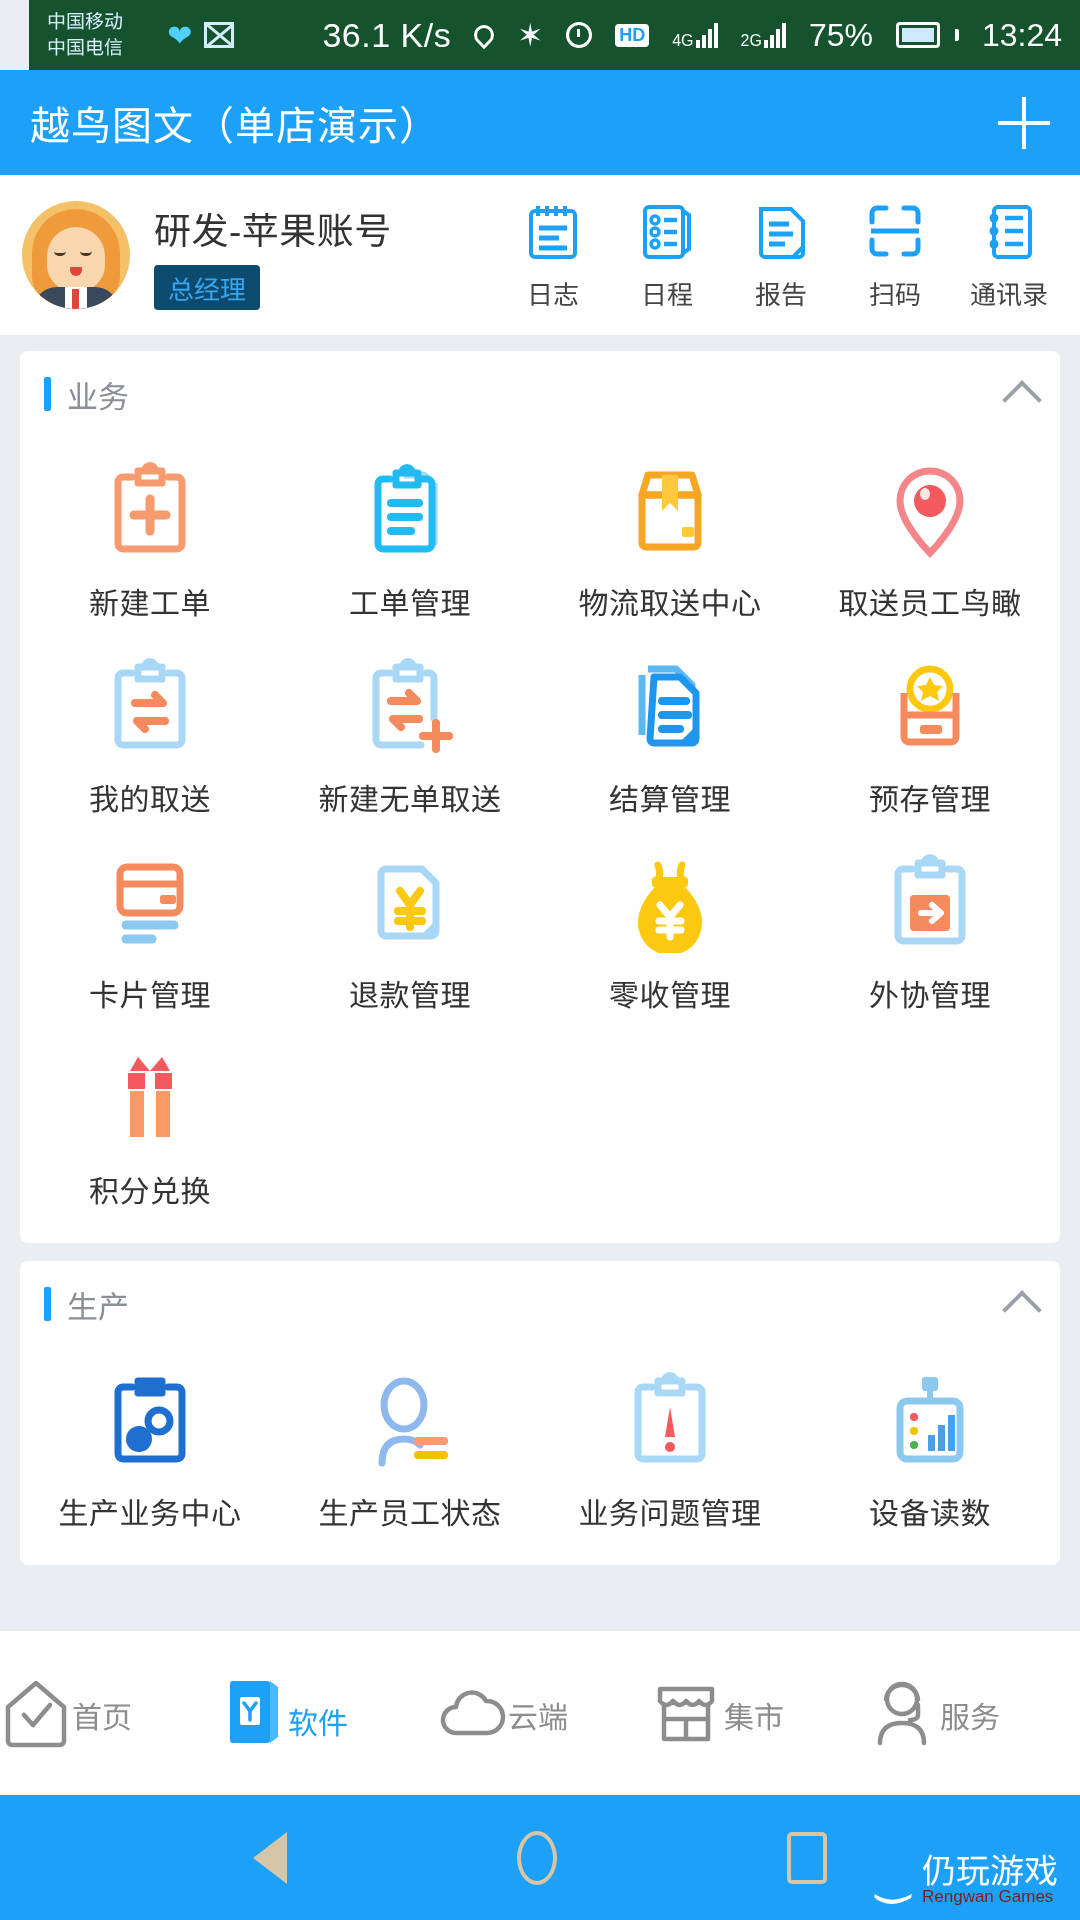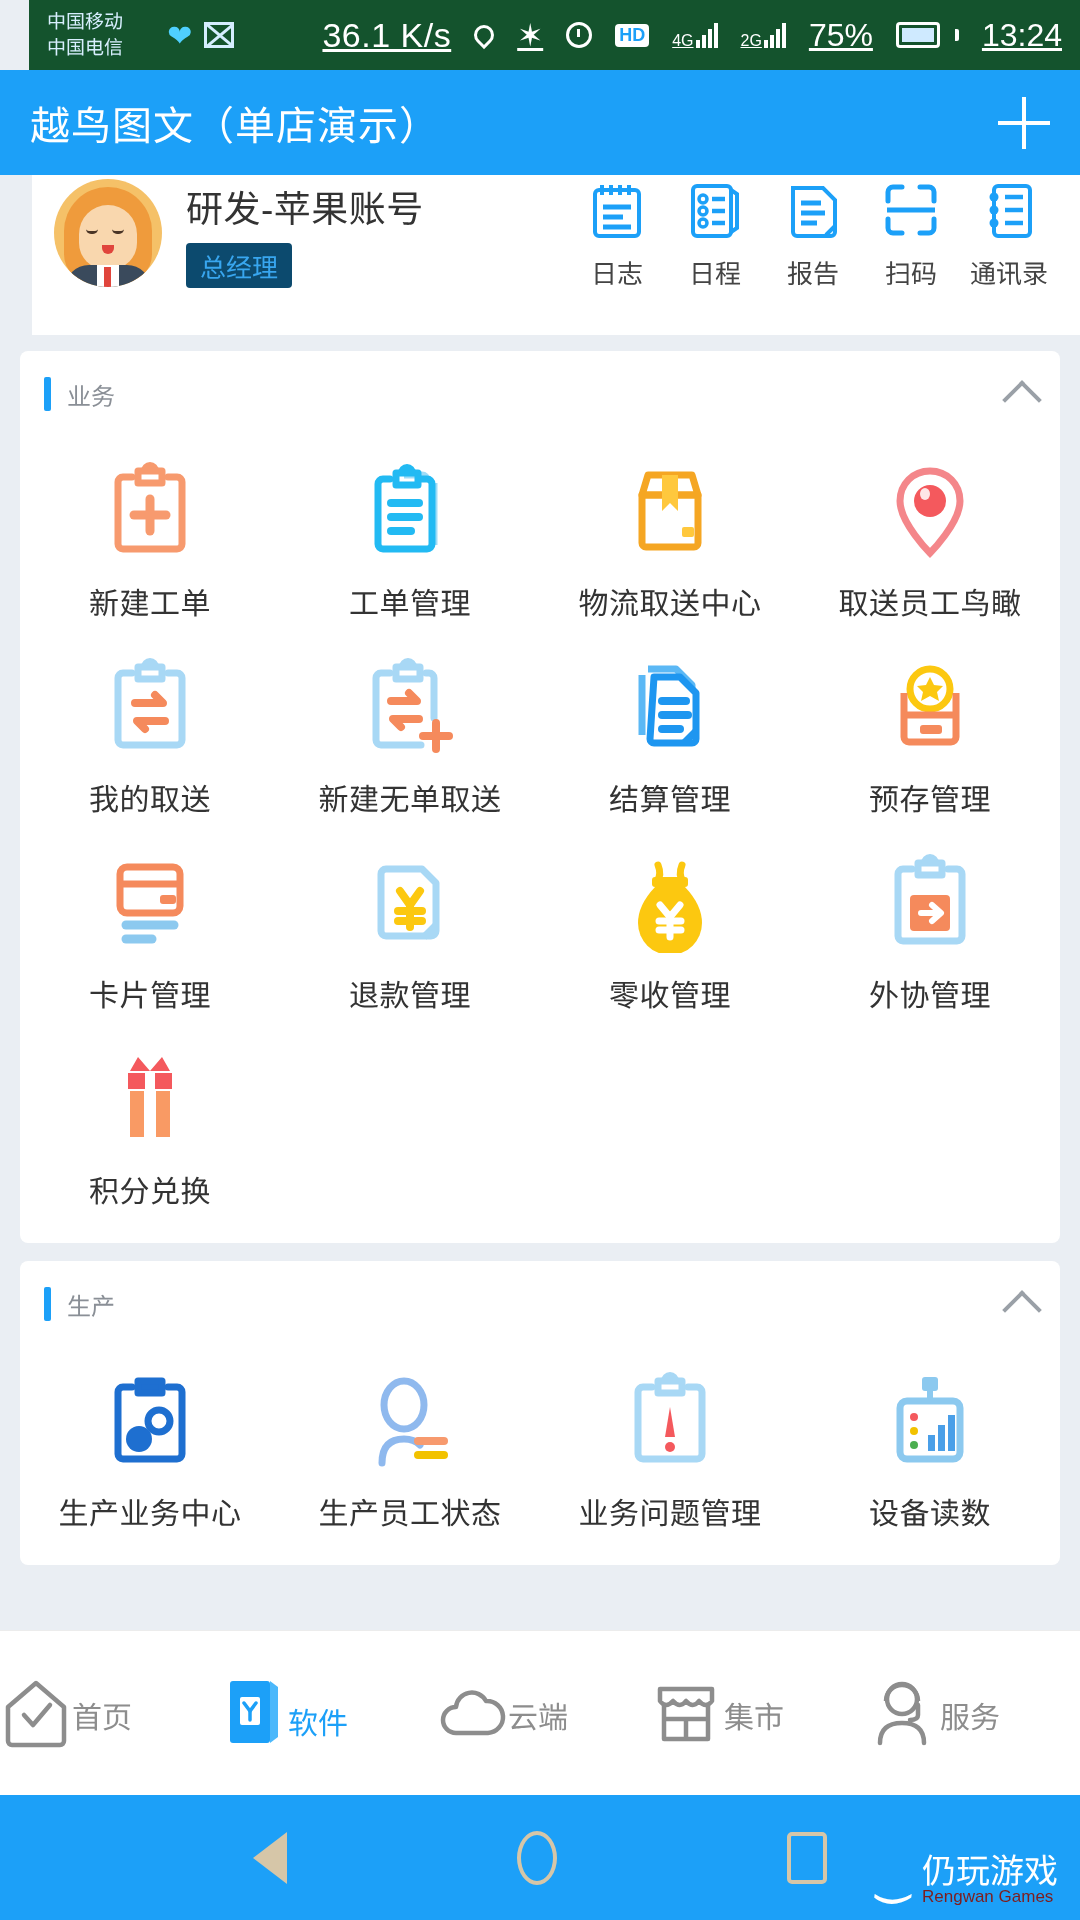--- a/index.html
+++ b/index.html
@@ -14,21 +14,21 @@
   .statusbar{
     height:70px; background:#14532d; color:#fff; display:flex; align-items:center;
     padding:0 18px; flex:0 0 70px;margin-left:29px;
   }
   .carriers{ font-size:19px; line-height:26px; color:#d8efff; width:118px; }
   .sb-ico{ display:inline-block; vertical-align:middle; }
   .heart{ color:#4fd0ff; font-size:30px; margin-left:2px; }
   .envelope{ width:30px;height:26px;border:3px solid #d5eeff; margin-left:12px; position:relative; }
   .envelope:before,.envelope:after{content:"";position:absolute;width:34px;height:3px;background:#d5eeff;top:9px;left:-4px;transform:rotate(40deg);}
   .envelope:after{transform:rotate(-40deg);}
-  .sb-right{ margin-left:auto; display:flex; align-items:center; gap:23px; color:#fff;text-decoration:underline; }
+  .sb-right{ margin-left:auto; display:flex; align-items:center; gap:23px; color:#fff; }
   .netspeed{ font-size:34px; letter-spacing:0.5px; }
   .pin{ width:20px;height:20px;border:3px solid #fff;border-radius:50% 50% 50% 0; transform:rotate(-45deg); }
   .bt{ font-size:31px; line-height:31px; }
   .clock{ width:26px;height:26px;border:3px solid #fff;border-radius:50%; position:relative;}
   .clock:before{content:"";position:absolute;width:3px;height:8px;background:#fff;left:8px;top:4px;}
   .hd{ background:#fff;color:#1ca0f8;font-size:18px;font-weight:bold;border-radius:4px;padding:1px 4px;}
   .sigwrap{ display:flex; align-items:flex-end; gap:2px; }
   .gen{ font-size:16px; line-height:14px; }
   .bars{ display:flex; align-items:flex-end; gap:2px; height:26px;}
   .bars i{ width:4px; background:#fff; display:block;}
@@ -44,45 +44,45 @@
     height:105px; background:#1ca0f8; display:flex; align-items:center;
     padding:0 30px; flex:0 0 105px;
   }
   .appbar .title{ color:#fff; font-size:40px; letter-spacing:1px;}
   .plus{ margin-left:auto; width:52px; height:52px; position:relative; cursor:pointer;}
   .plus:before,.plus:after{content:"";position:absolute;background:#fff;}
   .plus:before{left:0;top:24px;width:52px;height:4px;}
   .plus:after{top:0;left:24px;height:52px;width:4px;}
 
   
-  .profile{ background:#fff; height:160px; display:flex; padding:4px 22px; flex:0 0 160px;margin-left:32px;}
+  .profile{ background:#fff; height:160px; display:flex; align-items:center; padding:4px 22px; flex:0 0 160px;}
   .avatar{ width:108px;height:108px;border-radius:50%; background:#f5c168; position:relative; overflow:hidden; flex:0 0 108px;}
   .av-hair{position:absolute;width:88px;height:96px;left:10px;top:8px;background:#ef9b3c;border-radius:46px 46px 30px 30px;}
   .av-face{position:absolute;width:58px;height:64px;left:25px;top:26px;background:#f9d7ae;border-radius:29px 29px 26px 26px;}
   .av-eye{position:absolute;width:12px;height:5px;border-bottom:3px solid #4a3526;border-radius:0 0 12px 12px;top:50px;}
   .av-eye.l{left:32px;} .av-eye.r{left:58px;}
   .av-mouth{position:absolute;width:12px;height:9px;background:#e0453c;border-radius:0 0 8px 8px;left:48px;top:66px;}
   .av-body{position:absolute;width:86px;height:34px;left:11px;top:86px;background:#3a4a5c;border-radius:24px 24px 0 0;}
   .av-shirt{position:absolute;width:22px;height:30px;left:43px;top:86px;background:#fff;}
   .av-tie{position:absolute;width:7px;height:22px;left:50px;top:88px;background:#e0453c;}
   .pinfo{ margin-left:24px; }
   .pname{ font-size:37px; color:#333; letter-spacing:0.5px; }
   .ptag{ display:inline-block;margin-top:10px;background:#0c4a6e;color:#38a6ef;font-size:26px;padding:4px 14px;border-radius:4px;}
 
-  .quick{ margin-left:auto; display:flex; gap:0; }
+  .quick{ margin-left:auto; display:flex; gap:16px; }
   .qitem{ width:98px; text-align:center; cursor:pointer; }
   .qicon{ height:62px; display:flex; align-items:center; justify-content:center;}
   .qlabel{ font-size:26px; color:#444; margin-top:12px; }
 
   
   .body{ flex:1 1 auto; overflow:hidden; padding:16px 20px 0 20px; position:relative;}
   .card{ background:#fff; border-radius:8px; padding:0 0 18px 0; margin-bottom:18px; }
   .sechead{ height:86px; display:flex; align-items:center; padding:0 24px; cursor:pointer;}
   .sbar{ width:7px; height:34px; background:#1ca0f8; border-radius:2px; margin-right:16px;}
-  .stitle{ font-size:24px; color:#8a8f96; }
+  .stitle{ font-size:31px; color:#8a8f96; }
   .chev{ margin-left:auto; width:28px;height:28px;border-left:4px solid #9aa0a7;border-top:4px solid #9aa0a7; transform:rotate(45deg); margin-top:12px;}
 
   .grid{ display:flex; flex-wrap:wrap; padding:4px 0 0 0;}
   .cell{ width:25%; text-align:center; padding:18px 4px 14px 4px; cursor:pointer;}
   .cico{ height:104px; display:flex; align-items:center; justify-content:center;}
   .clabel{ font-size:30px; color:#333; margin-top:16px; letter-spacing:0.5px;}
 
   
   .tabbar{ height:165px; background:#fff; display:flex; flex:0 0 165px; border-top:1px solid #ececec;}
   .tab{ flex:1; display:flex; align-items:center; cursor:pointer;}

